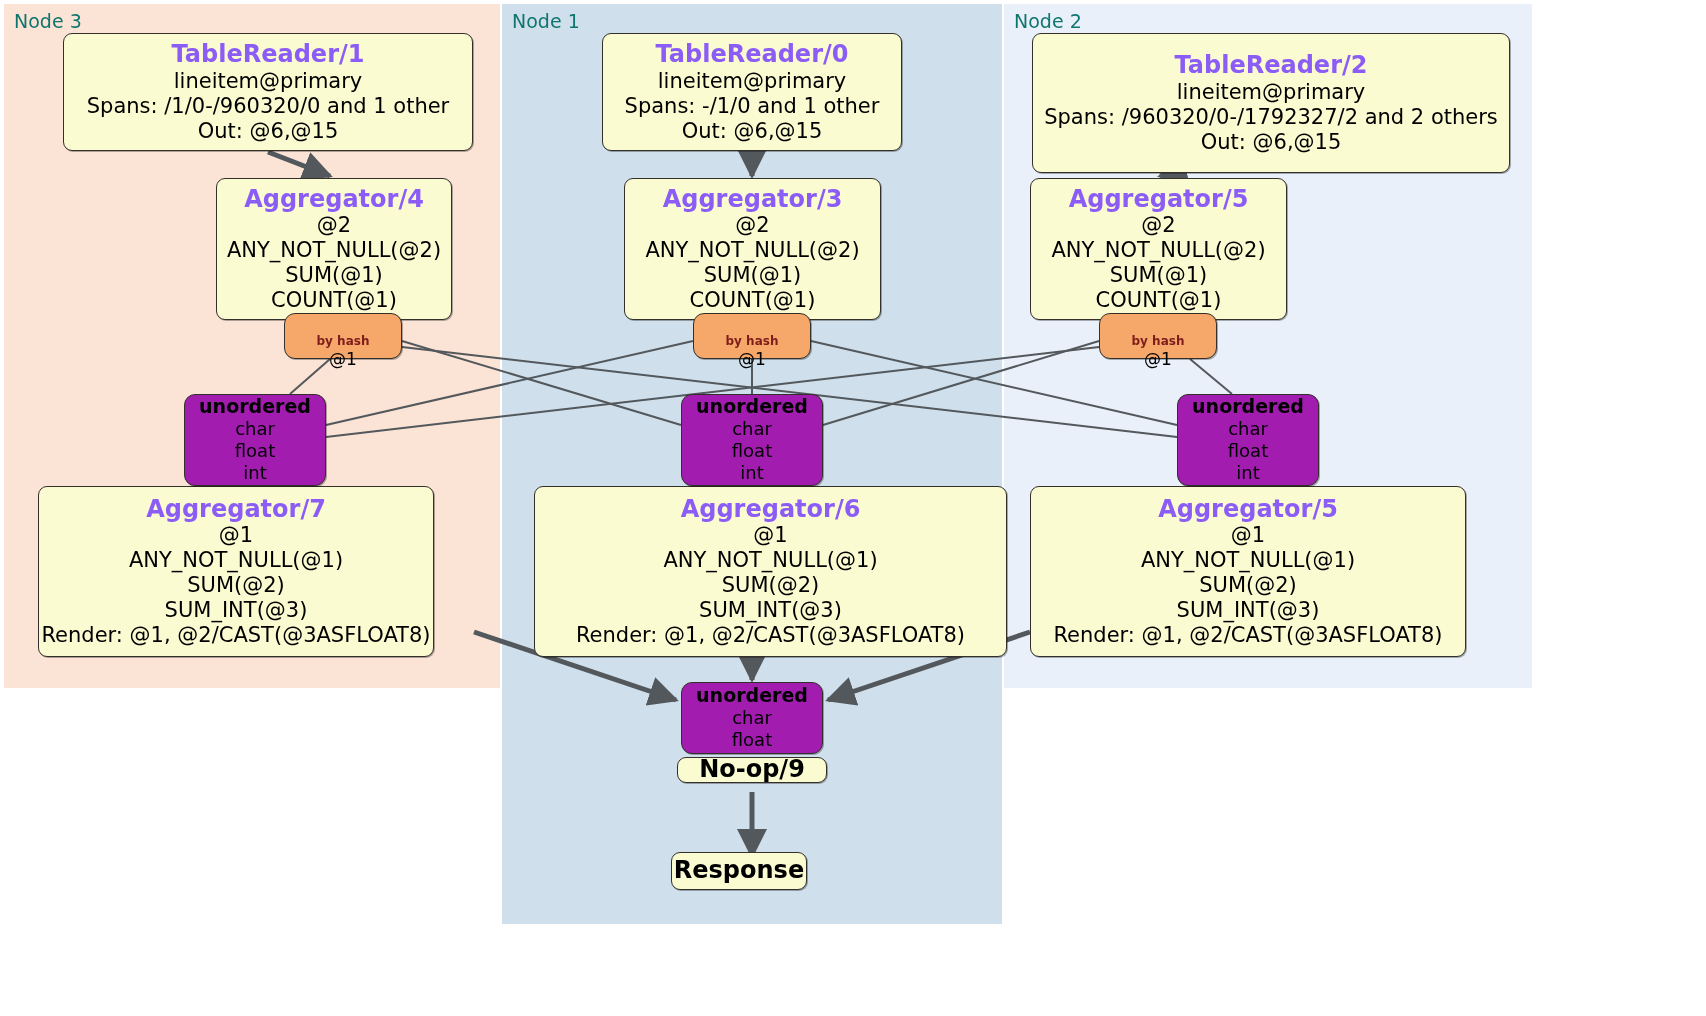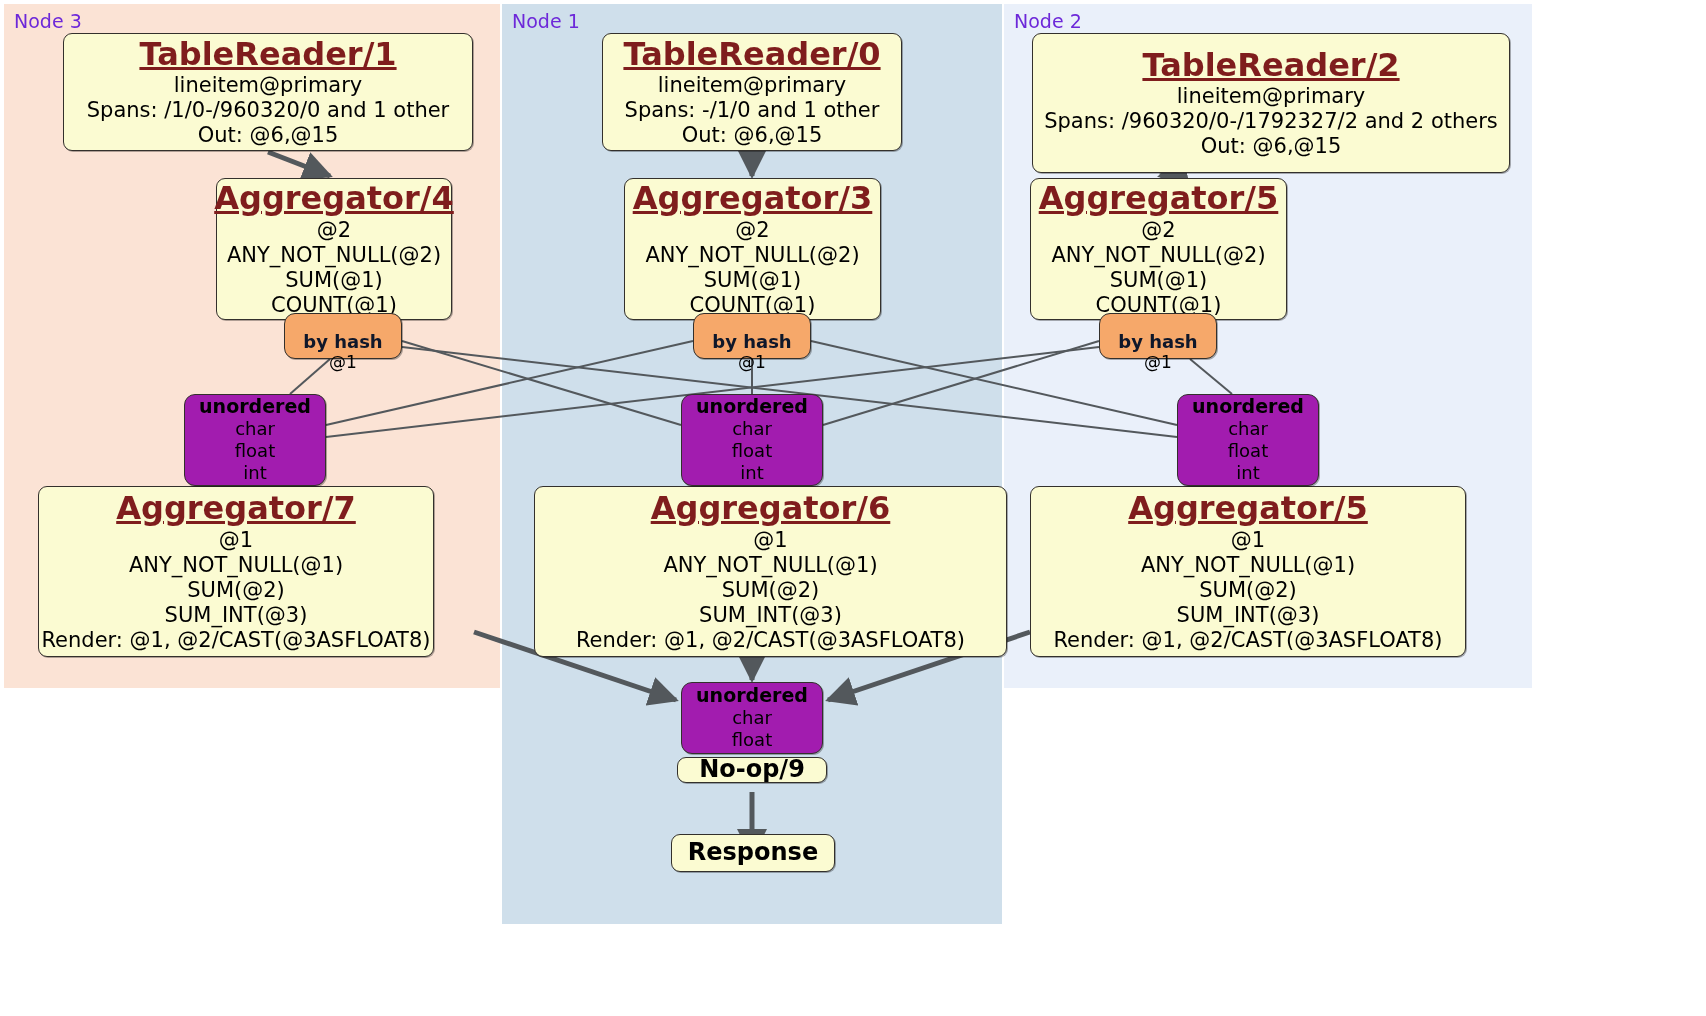--- a/index.html
+++ b/index.html
@@ -2,37 +2,37 @@
 <html><head>
 <meta charset="utf-8">
 <style>
   html,body{margin:0;padding:0;background:#ffffff;}
   body{width:1706px;height:1016px;position:relative;overflow:hidden;
        font-family:"DejaVu Sans","Liberation Sans",sans-serif;}
   #stage{position:absolute;left:0;top:0;width:1706px;height:1016px;}
   #edges{position:absolute;left:0;top:0;width:1706px;height:1016px;z-index:1;pointer-events:none;}
 
   .node-panel{position:absolute;z-index:0;}
-  .panel-label{position:absolute;left:10px;top:6px;font-size:19px;color:#6d28d9;
+  .panel-label{position:absolute;left:10px;top:6px;font-size:19px;color:#0f766e;
                font-family:"DejaVu Sans","Liberation Sans",sans-serif;}
 
   .box{position:absolute;z-index:2;box-sizing:border-box;
        display:flex;flex-direction:column;align-items:center;justify-content:center;
        text-align:center;}
 
   .proc{background:#fbfbd2;border:1.6px solid #33302c;border-radius:9px;
         box-shadow:1px 1px 0 rgba(0,0,0,.30);}
   .router{background:#f6a86a;border:1.6px solid #33302c;border-radius:11px;
           box-shadow:1px 1px 0 rgba(0,0,0,.30);}
   .sync{background:#a21caf;border:1.6px solid #33302c;border-radius:11px;
         box-shadow:1px 1px 0 rgba(0,0,0,.30);}
 
-  .t-title{font-weight:bold;font-size:32px;line-height:1.17;color:#7f1d1d;text-decoration:underline;}
+  .t-title{font-weight:bold;font-size:24px;line-height:1.17;color:#8b5cf6;}
   .t-sub{font-size:21px;line-height:1.19;color:#000;white-space:nowrap;}
-  .t-rtitle{font-weight:bold;font-size:18px;line-height:1.15;color:#0f172a;margin-top:32px;}
+  .t-rtitle{font-weight:bold;font-size:12px;line-height:1.15;color:#7f1d1d;margin-top:32px;}
   .t-rsub{font-size:17px;line-height:1.18;color:#000;}
   .t-stitle{font-weight:bold;font-size:19px;line-height:1.15;color:#000;}
   .t-ssub{font-size:18px;line-height:1.22;color:#000;}
   .t-plain{font-weight:bold;font-size:24px;line-height:1.15;color:#000;}
 </style>
 </head>
 <body>
 
 <div id="stage">
 
@@ -137,21 +137,21 @@
         <div class="t-title">Aggregator/5</div>
         <div class="t-sub">@1</div>
         <div class="t-sub">ANY_NOT_NULL(@1)</div>
         <div class="t-sub">SUM(@2)</div>
         <div class="t-sub">SUM_INT(@3)</div>
         <div class="t-sub">Render: @1, @2/CAST(@3ASFLOAT8)</div>
       </div>
       <div class="box proc" style="left: 677px; top: 757px; width: 150px; height: 26px;">
         <div class="t-plain">No-op/9</div>
       </div>
-      <div class="box proc" style="left: 671px; top: 834px; width: 164px; height: 38px;">
+      <div class="box proc" style="left: 671px; top: 852px; width: 136px; height: 38px;">
         <div class="t-plain">Response</div>
       </div>
       <div class="box router" style="left: 284px; top: 313px; width: 118px; height: 46px;">
         <div class="t-rtitle">by hash</div>
         <div class="t-rsub">@1</div>
       </div>
       <div class="box router" style="left: 693px; top: 313px; width: 118px; height: 46px;">
         <div class="t-rtitle">by hash</div>
         <div class="t-rsub">@1</div>
       </div>

